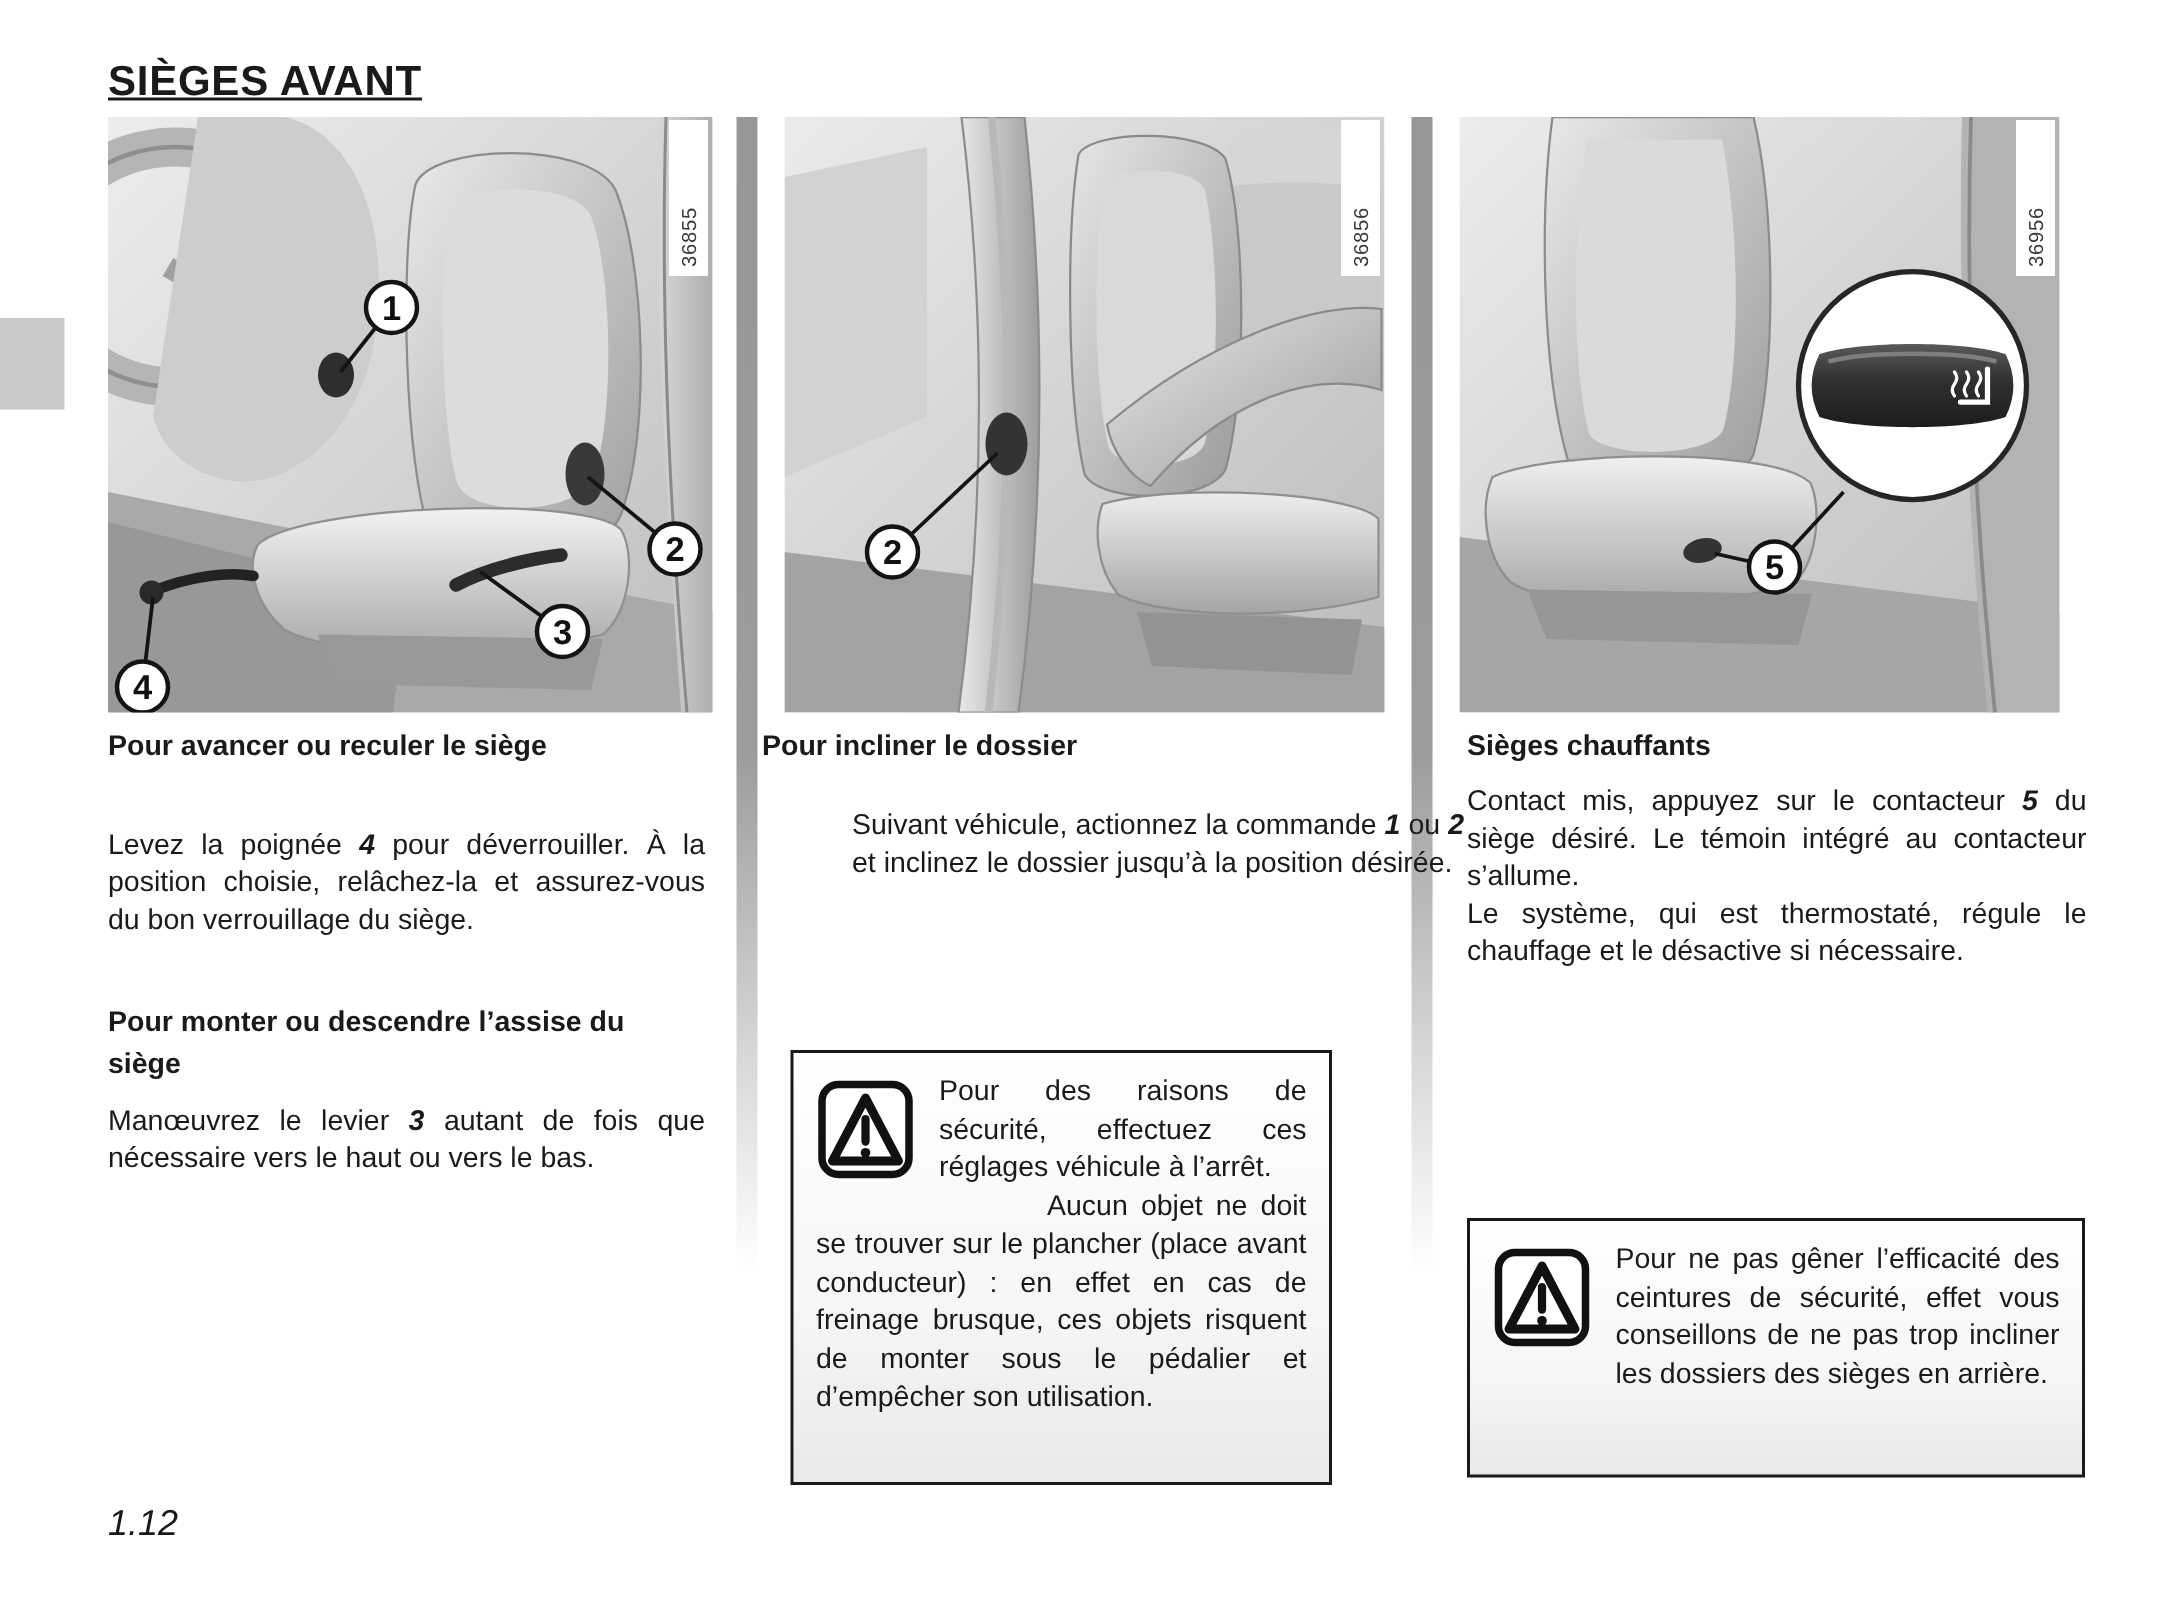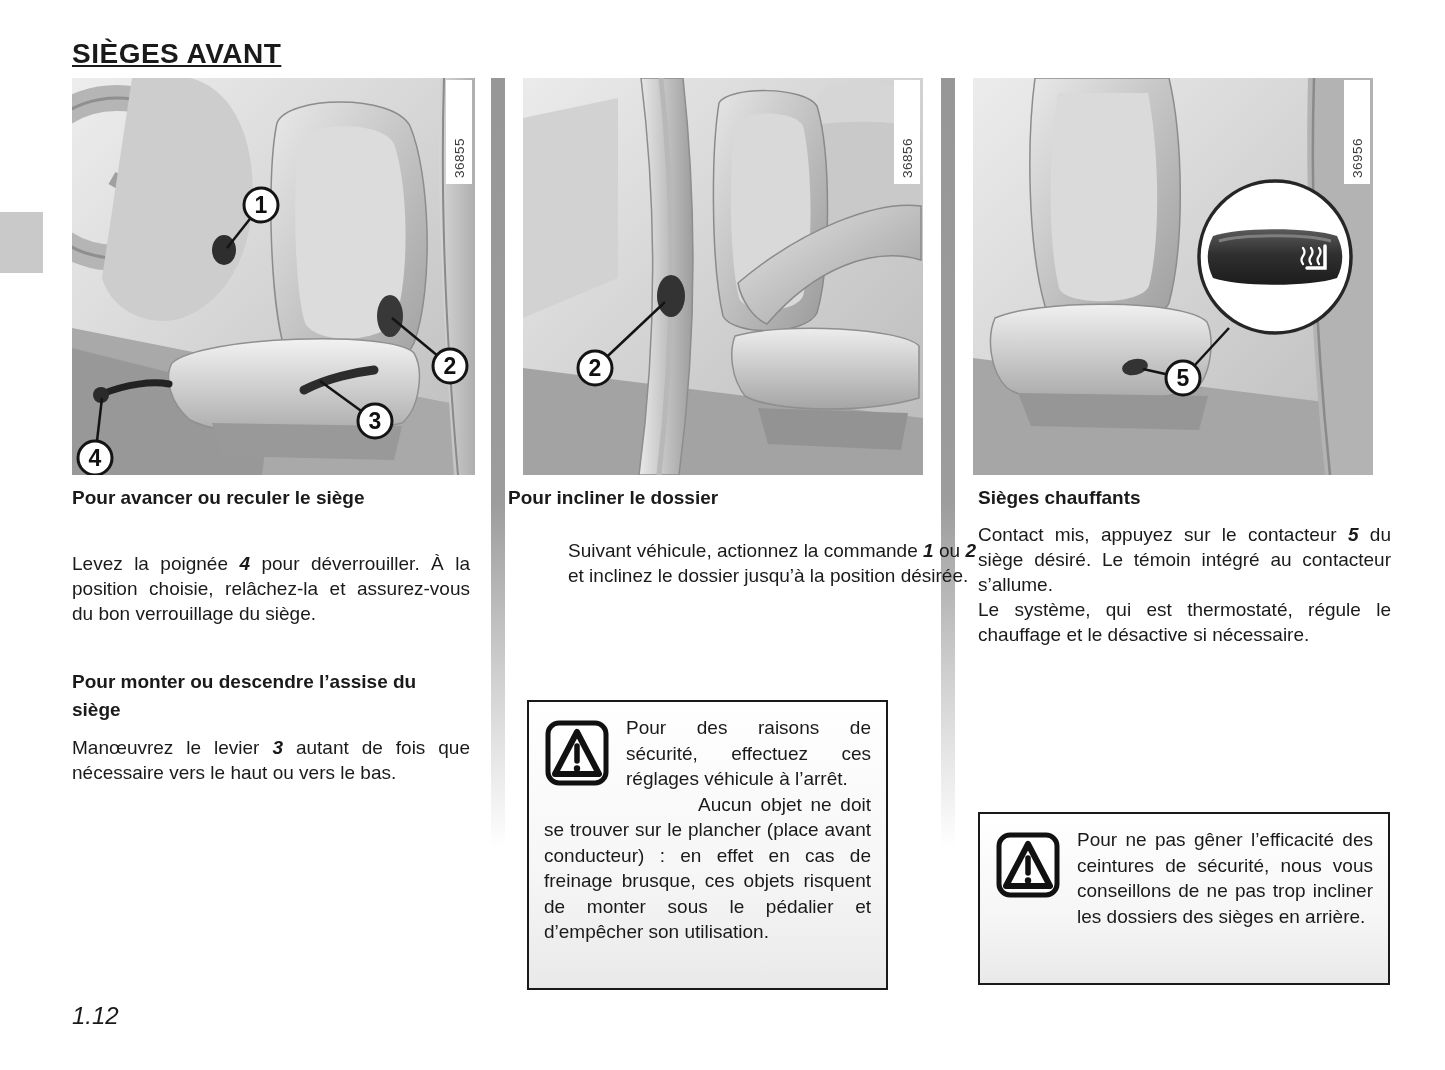--- a/index.html
+++ b/index.html
@@ -276,18 +276,18 @@
     <p>Le système, qui est thermostaté, régule le chauffage et le désactive si nécessaire.</p>
   </div>
 
   <div class="abs warning-box" style="left:978px;top:812px;width:412px;height:173px;">
     <svg class="warn-icon" viewBox="0 0 66 72">
       <rect x="4" y="6" width="58" height="60" rx="11" fill="#ffffff" stroke="#111" stroke-width="5"></rect>
       <path d="M33,15 L55,57 L11,57 Z" fill="none" stroke="#111" stroke-width="6" stroke-linejoin="round"></path>
       <line x1="33" y1="29" x2="33" y2="44" stroke="#111" stroke-width="5.5" stroke-linecap="round"></line>
       <circle cx="33" cy="51.5" r="3.2" fill="#111"></circle>
     </svg>
-    <p>Pour ne pas gêner l’efficacité des ceintures de sécurité, nous vous conseillons de ne pas trop incliner les dossiers des sièges en arrière.</p>
+    <p>Pour ne pas gêner l’efficacité des ceintures de sécurité, effet vous conseillons de ne pas trop incliner les dossiers des sièges en arrière.</p>
   </div>
 
   <div class="abs page-number">1.12</div>
 
 </div>
 
 </body></html>

